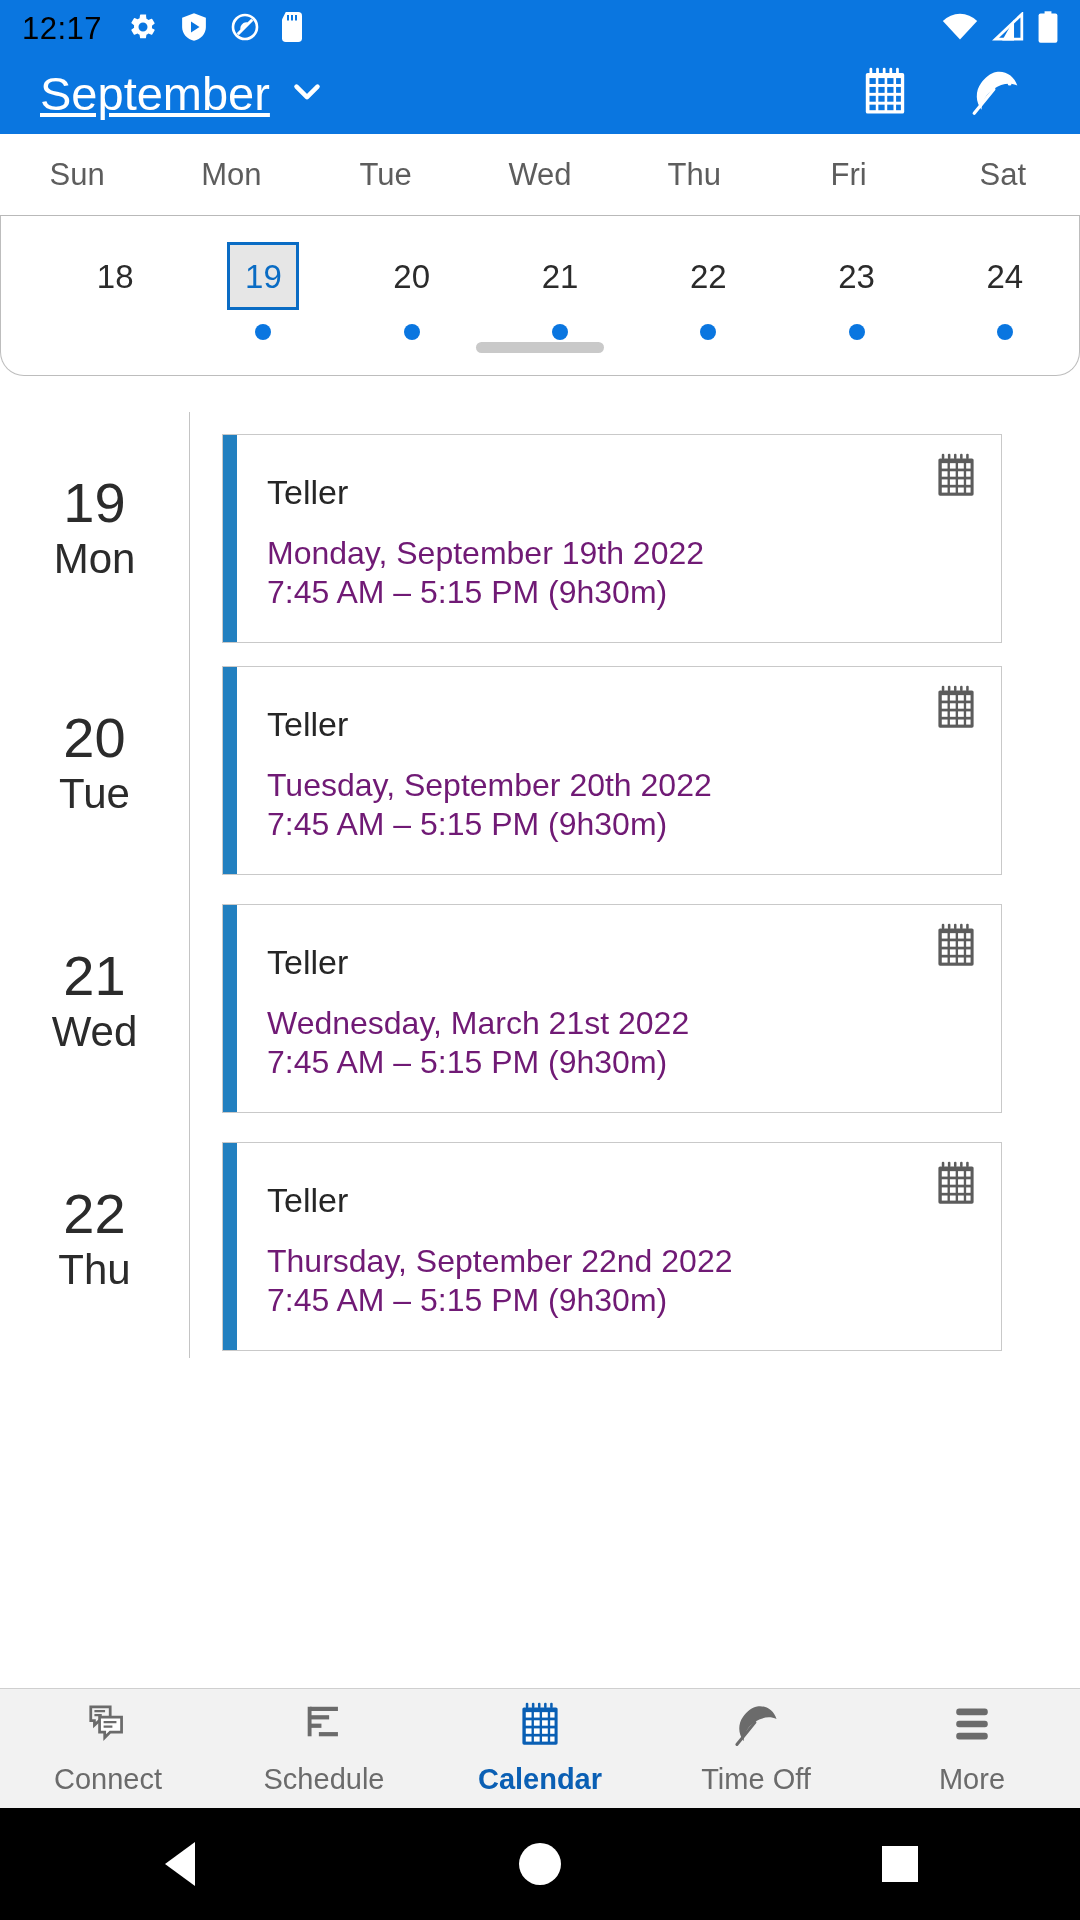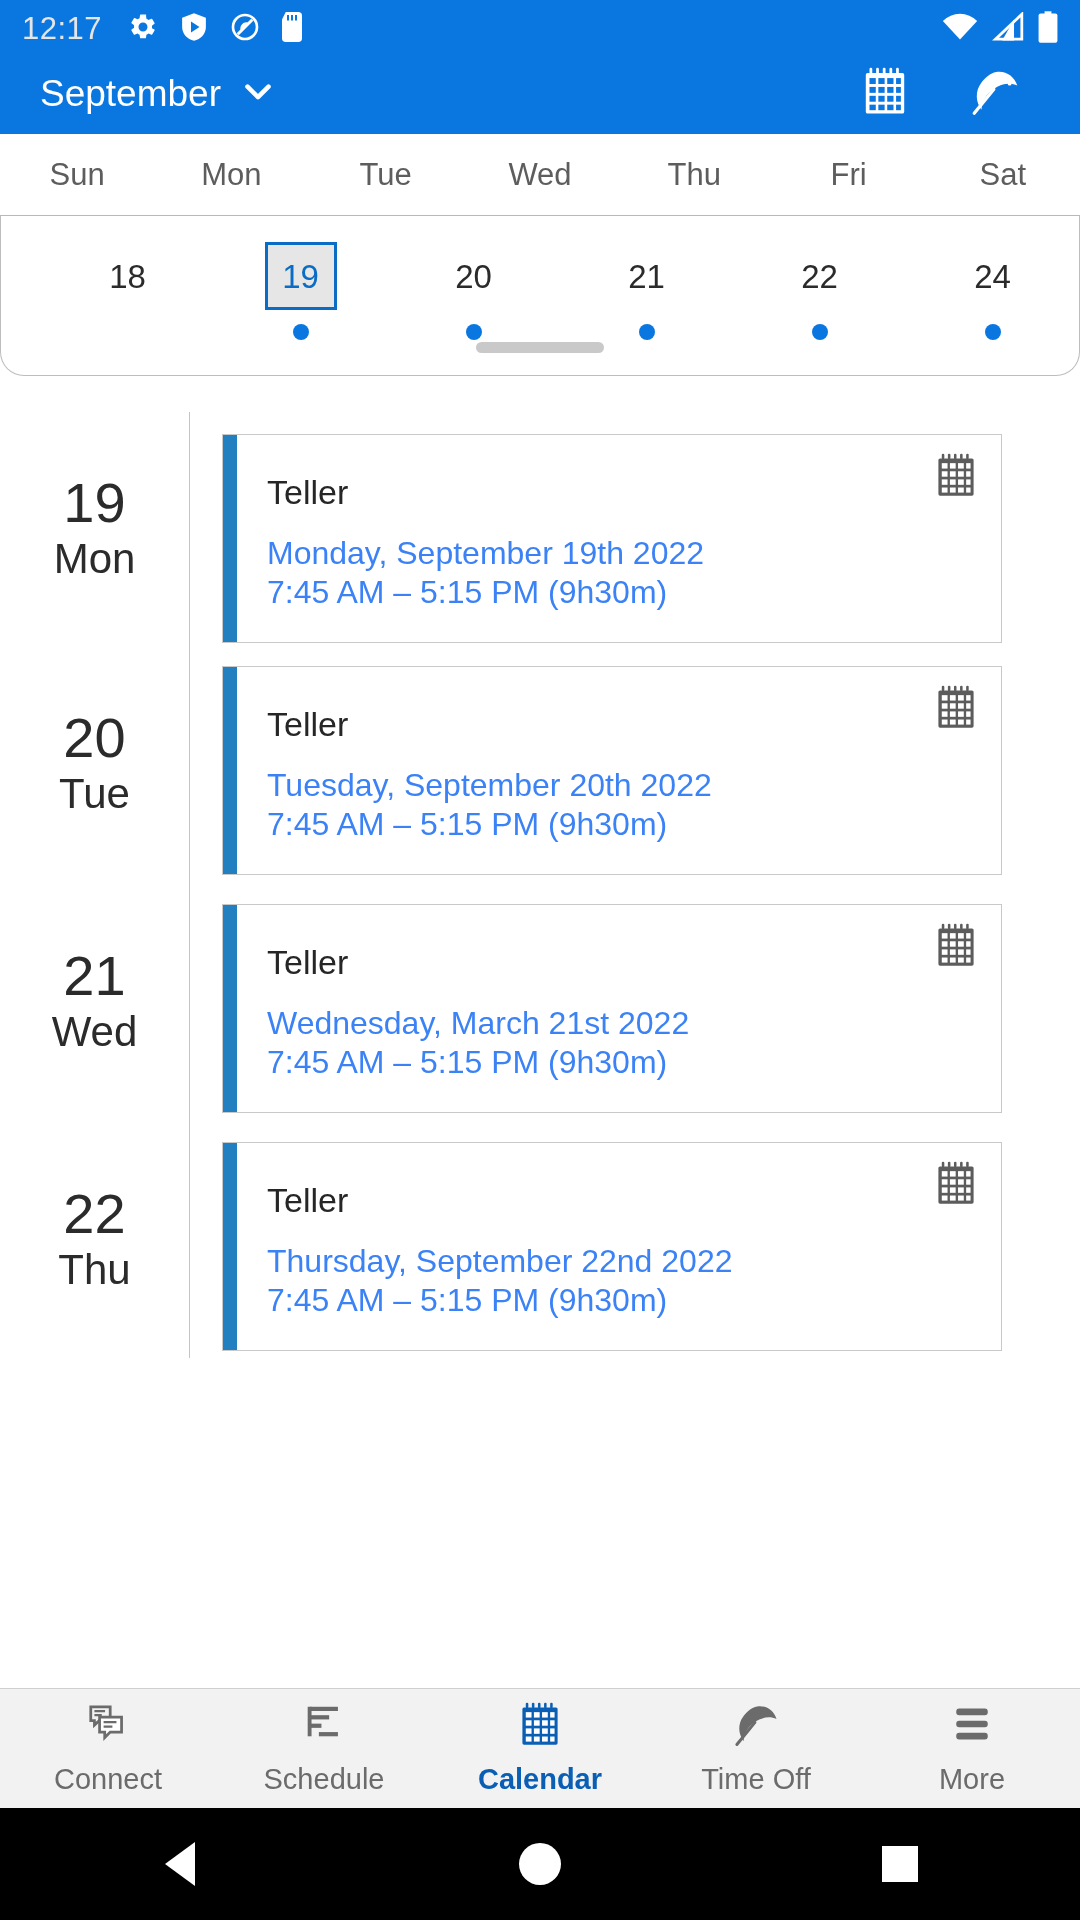--- a/index.html
+++ b/index.html
@@ -6,35 +6,35 @@
   html,body { width:1080px; height:1920px; }
   body {
     font-family:"Liberation Sans", sans-serif;
     background:#ffffff;
     overflow:hidden;
     position:relative;
   }
 
   
   .statusbar{
-    height:58px; background:#0a76e0; color:#e5e5e5;
+    height:58px; background:#0a76e0; color:#000000;
     display:flex; align-items:center; padding:0 22px;
   }
   .status-time{ font-size:31px; letter-spacing:.5px; font-weight:400; }
   .status-icons-left{ display:flex; align-items:center; gap:22px; margin-left:26px; }
   .status-icons-right{ display:flex; align-items:center; gap:14px; margin-left:auto; }
   .sicon{ display:block; }
 
   
   .appbar{
     height:76px; background:#0a76e0; color:#fff;
     display:flex; align-items:center; padding:0 40px 6px 40px;
   }
   .appbar-title-wrap{ display:flex; align-items:center; gap:16px; cursor:pointer; }
-  .appbar-title{ font-size:37px; font-weight:400; line-height:1; }
+  .appbar-title{ font-size:47px; font-weight:400; line-height:1;text-decoration:underline; }
   .appbar-actions{ margin-left:auto; display:flex; align-items:center; gap:62px; padding-right:20px;}
 
   
   .weekdays{
     height:82px; background:#fff;
     display:flex; align-items:center;
     border-bottom:1px solid #b9b9b9;
   }
   .weekday{
     flex:1; text-align:center; font-size:31px; color:#5d5d5d; font-weight:400;
@@ -90,21 +90,21 @@
   .event-card{
     position:relative; background:#fff;
     border:1px solid #c9c9c9;
     min-height:196px;
     padding:38px 28px 30px 44px;
   }
   .event-accent{
     position:absolute; left:0; top:0; bottom:0; width:14px; background:#2280c0;
   }
   .event-title{ font-size:34px; color:#262626; margin-bottom:22px; }
-  .event-line{ font-size:32px; color:#3b82f6; line-height:1.22; }
+  .event-line{ font-size:32px; color:#701a75; line-height:1.22; }
   .event-icon{ position:absolute; right:24px; top:18px; }
 
   
   .bottomnav{
     position:absolute; left:0; right:0; bottom:112px; height:120px;
     background:#f2f2f2; border-top:1px solid #cfcfcf;
     display:flex; align-items:center;
   }
   .navitem{
     flex:1; display:flex; flex-direction:column; align-items:center; gap:16px;
@@ -260,20 +260,24 @@
     </div>
     <div class="day-cell">
       <div class="day-num">21</div>
       <div class="day-dot"></div>
     </div>
     <div class="day-cell">
       <div class="day-num">22</div>
       <div class="day-dot"></div>
     </div>
     <div class="day-cell">
+      <div class="day-num">23</div>
+      <div class="day-dot"></div>
+    </div>
+    <div class="day-cell">
       <div class="day-num">24</div>
       <div class="day-dot"></div>
     </div>
   </div>
   <div class="drag-handle"></div>
 </div>
 
 <div class="agenda">
 
   <div class="agenda-row" style="height:232px;">

